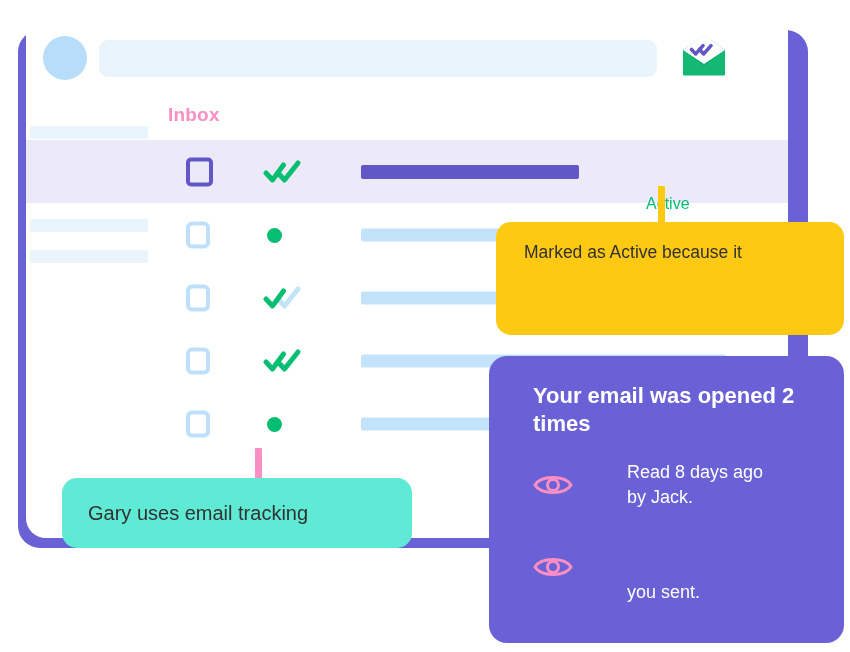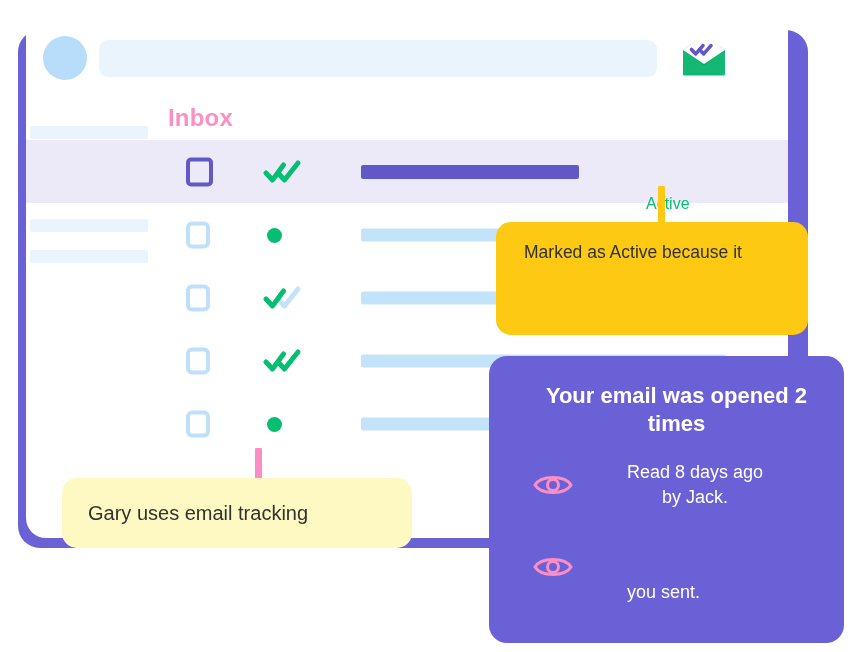--- a/index.html
+++ b/index.html
@@ -89,21 +89,21 @@
     border-radius: 2px;
     background: #eaf4fd;
     margin-bottom: 18px;
   }
 
   
   .inbox-label {
     position: absolute;
     left: 142px;
     top: 96px;
-    font-size: 24px;
+    font-size: 19px;
     font-weight: 700;
     color: #fb8fc4;
     letter-spacing: .2px;
   }
 
   .mail-list {
     position: absolute;
     left: 0;
     top: 132px;
     width: 762px;
@@ -189,21 +189,21 @@
     top: 448px;
     height: 36px;
     background: #fb8fc4;
   }
 
   
   .callout-yellow {
     position: absolute;
     left: 496px;
     top: 222px;
-    width: 312px;
+    width: 348px;
     height: 113px;
     background: #fdc913;
     border-radius: 15px;
     box-sizing: border-box;
     padding: 18px 22px 0 28px;
   }
   .callout-yellow p {
     margin: 0;
     font-size: 17.5px;
     line-height: 1.44;
@@ -211,21 +211,21 @@
     font-weight: 400;
   }
 
   
   .callout-pink {
     position: absolute;
     left: 62px;
     top: 478px;
     width: 350px;
     height: 70px;
-    background: #fef9c3;
+    background: #5eead4;
     border-radius: 15px;
     display: flex;
     align-items: center;
     box-sizing: border-box;
     padding-left: 26px;
   }
   .callout-pink span {
     font-size: 20px;
     color: #323232;
   }
@@ -234,21 +234,20 @@
   .panel-purple {
     position: absolute;
     left: 489px;
     top: 356px;
     width: 355px;
     height: 287px;
     background: #6b61d6;
     border-radius: 18px;
     box-sizing: border-box;
     padding: 26px 24px 0 44px;
-    text-align: center;
   }
   .panel-title {
     margin: 0 0 22px 0;
     font-size: 22px;
     font-weight: 700;
     line-height: 1.28;
     color: #ffffff;
   }
   .panel-item {
     display: flex;

